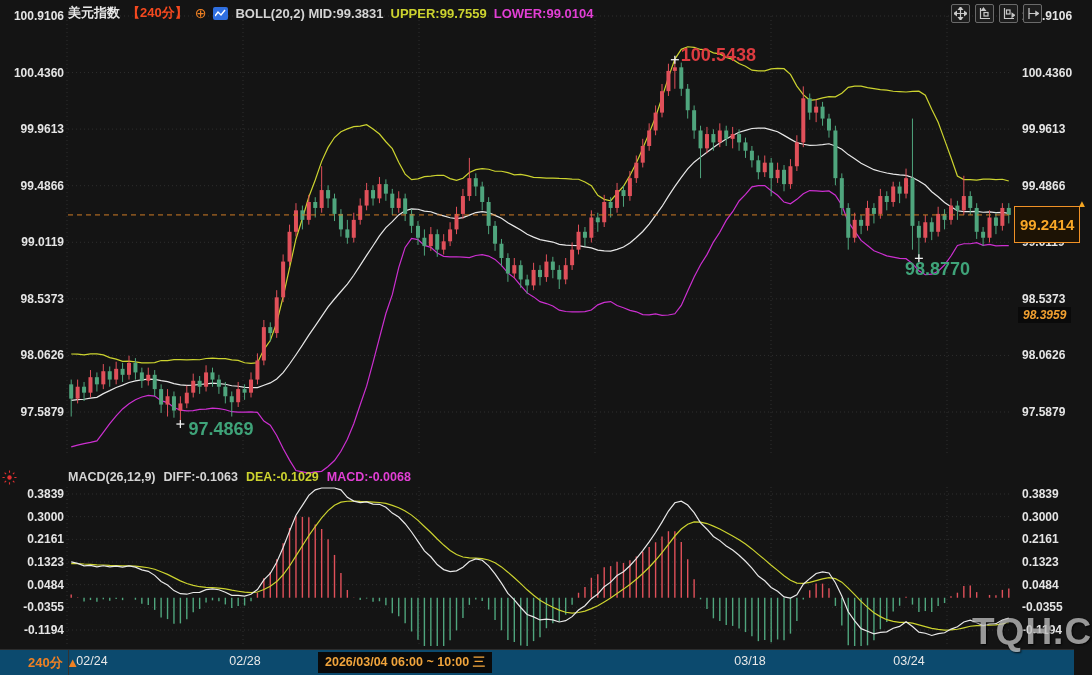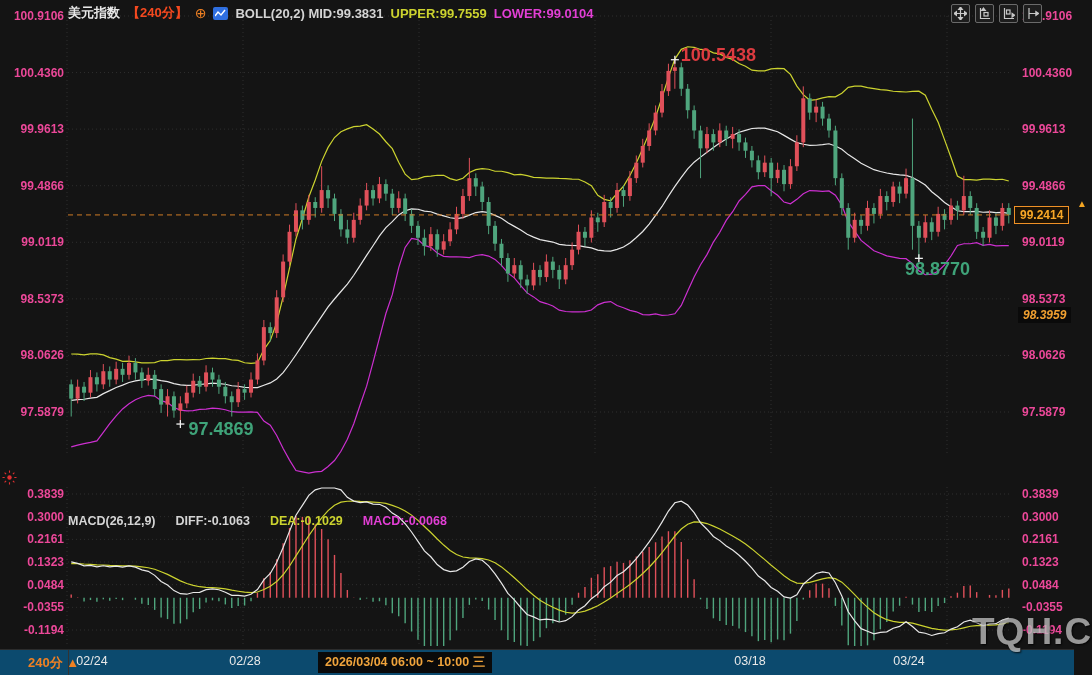--- a/index.html
+++ b/index.html
@@ -16,36 +16,36 @@
   .hdr .plus{color:#f08123;font-size:14px;font-weight:400;}
   .hdr .bollico{width:15px;height:13px;background:#2f6fe0;border-radius:2px;display:inline-flex;align-items:center;justify-content:center;}
   .hdr .mid{color:#d4d4d4;}
   .hdr .upper{color:#ccd32f;}
   .hdr .lower{color:#e23fd5;}
   
   .toolbar{position:absolute;right:50px;top:4px;display:flex;gap:5px;z-index:6;}
   .tbtn{width:17px;height:17px;border:1px solid #6a6a6a;background:#1d1d1d;border-radius:2px;
         display:flex;align-items:center;justify-content:center;cursor:pointer;}
   
-  .axlbl{position:absolute;font-size:12px;font-weight:700;color:#ec4899;line-height:14px;white-space:nowrap;}
+  .axlbl{position:absolute;font-size:12px;font-weight:700;color:#e5e5e5;line-height:14px;white-space:nowrap;}
   .axlbl.left{width:62px;text-align:right;left:2px;}
   .axlbl.right{left:1022px;text-align:left;}
   
-  .price-box{position:absolute;left:1014px;padding:1px 5px;font-size:12px;font-weight:700;
+  .price-box{position:absolute;left:1014px;padding:9px 5px;font-size:15px;font-weight:700;
              color:#f9a827;border:1px solid #f09126;background:#1d1305;z-index:5;}
   .price-arrow{position:absolute;left:1077px;font-size:10px;color:#f5a623;z-index:5;}
   .price-sec{position:absolute;left:1018px;padding:1px 5px;font-size:12px;font-weight:700;
              color:#f0a030;background:#0a0a0a;z-index:5;}
   
   .anno{position:absolute;font-size:18px;font-weight:700;white-space:nowrap;z-index:4;}
   .anno.red{color:#dd3b40;}
   .anno.green{color:#3fa379;}
   
-  .macd-hdr{position:absolute;left:68px;top:470px;display:flex;gap:20px;font-size:12.5px;font-weight:700;
-            white-space:nowrap;z-index:5;margin-top:44px;}
+  .macd-hdr{position:absolute;left:68px;top:470px;display:flex;gap:8px;font-size:12.5px;font-weight:700;
+            white-space:nowrap;z-index:5;}
   .macd-hdr .t{color:#d4d4d4;} .macd-hdr .diff{color:#d4d4d4;}
   .macd-hdr .dea{color:#ccd32f;} .macd-hdr .macdv{color:#e23fd5;}
   .sun-ico{position:absolute;left:2px;top:470px;z-index:5;}
   
   .bottombar{position:absolute;left:0;top:649px;width:1074px;height:26px;background:#0c4a6e;
              border-top:1px solid #2c2c2c;z-index:5;}
   .period-btn{position:absolute;left:28px;top:4px;font-size:13px;font-weight:700;color:#f08123;cursor:pointer;}
   .bb-div{position:absolute;left:68px;top:0;width:1px;height:26px;background:#333;}
   .tick{position:absolute;top:4px;font-size:12.5px;font-weight:400;color:#e8e8e8;transform:translateX(-50%);white-space:nowrap;text-align:center;}
   .tick-hl{position:absolute;left:318px;top:2px;padding:2px 7px;background:#0a0a0a;color:#f0a43c;

